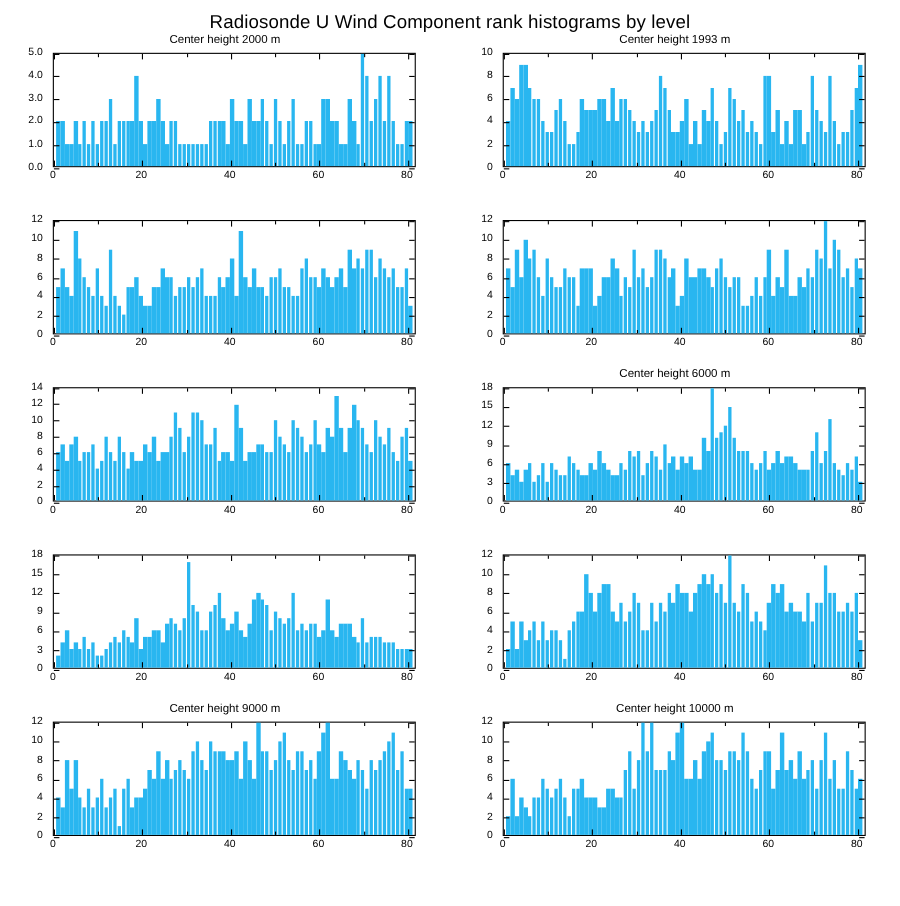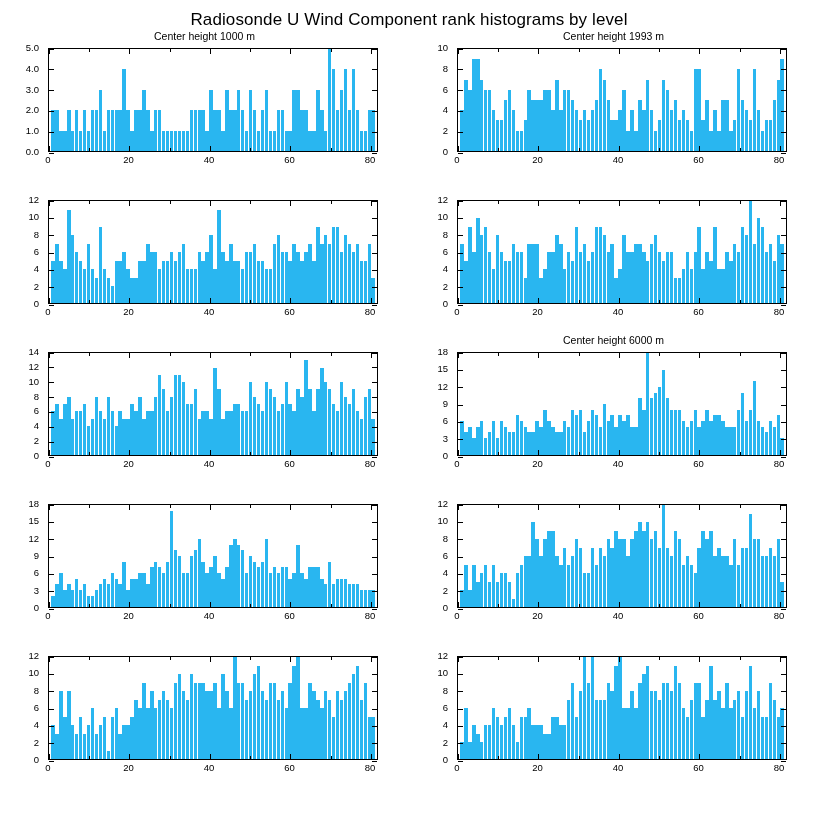--- a/index.html
+++ b/index.html
@@ -132,21 +132,21 @@
     top: 0;
   }
 </style>
 </head>
 <body>
 
 <div id="page">
   <div class="main-title">Radiosonde U Wind Component rank histograms by level</div>
   <div class="grid" id="grid">
       <div class="panel">
-        <div class="panel-title">Center height 1000 m</div>
+        <div class="panel-title">Center height 2000 m</div>
         <div class="plot-area">
           <div class="bars">
             <div class="bar" style="height: 40%; background: rgb(41, 182, 240);"></div>
             <div class="bar" style="height: 40%; background: rgb(41, 182, 240);"></div>
             <div class="bar" style="height: 20%; background: rgb(41, 182, 240);"></div>
             <div class="bar" style="height: 20%; background: rgb(41, 182, 240);"></div>
             <div class="bar" style="height: 40%; background: rgb(41, 182, 240);"></div>
             <div class="bar" style="height: 20%; background: rgb(41, 182, 240);"></div>
             <div class="bar" style="height: 40%; background: rgb(41, 182, 240);"></div>
             <div class="bar" style="height: 20%; background: rgb(41, 182, 240);"></div>
@@ -1220,20 +1220,21 @@
         </div>
         <div class="xtick-labels">
           <div class="xtick-label" style="left: 0px;">0</div>
           <div class="xtick-label" style="left: 80.4878px;">20</div>
           <div class="xtick-label" style="left: 160.976px;">40</div>
           <div class="xtick-label" style="left: 241.463px;">60</div>
           <div class="xtick-label" style="left: 321.951px;">80</div>
         </div>
       </div>
       <div class="panel">
+        <div class="panel-title">Center height 9000 m</div>
         <div class="plot-area">
           <div class="bars">
             <div class="bar" style="height: 33.3333%; background: rgb(41, 182, 240);"></div>
             <div class="bar" style="height: 25%; background: rgb(41, 182, 240);"></div>
             <div class="bar" style="height: 66.6667%; background: rgb(41, 182, 240);"></div>
             <div class="bar" style="height: 41.6667%; background: rgb(41, 182, 240);"></div>
             <div class="bar" style="height: 66.6667%; background: rgb(41, 182, 240);"></div>
             <div class="bar" style="height: 33.3333%; background: rgb(41, 182, 240);"></div>
             <div class="bar" style="height: 25%; background: rgb(41, 182, 240);"></div>
             <div class="bar" style="height: 41.6667%; background: rgb(41, 182, 240);"></div>
@@ -1356,20 +1357,21 @@
         </div>
         <div class="xtick-labels">
           <div class="xtick-label" style="left: 0px;">0</div>
           <div class="xtick-label" style="left: 80.4878px;">20</div>
           <div class="xtick-label" style="left: 160.976px;">40</div>
           <div class="xtick-label" style="left: 241.463px;">60</div>
           <div class="xtick-label" style="left: 321.951px;">80</div>
         </div>
       </div>
       <div class="panel">
+        <div class="panel-title">Center height 10000 m</div>
         <div class="plot-area">
           <div class="bars">
             <div class="bar" style="height: 16.6667%; background: rgb(41, 182, 240);"></div>
             <div class="bar" style="height: 50%; background: rgb(41, 182, 240);"></div>
             <div class="bar" style="height: 16.6667%; background: rgb(41, 182, 240);"></div>
             <div class="bar" style="height: 33.3333%; background: rgb(41, 182, 240);"></div>
             <div class="bar" style="height: 25%; background: rgb(41, 182, 240);"></div>
             <div class="bar" style="height: 16.6667%; background: rgb(41, 182, 240);"></div>
             <div class="bar" style="height: 33.3333%; background: rgb(41, 182, 240);"></div>
             <div class="bar" style="height: 33.3333%; background: rgb(41, 182, 240);"></div>

